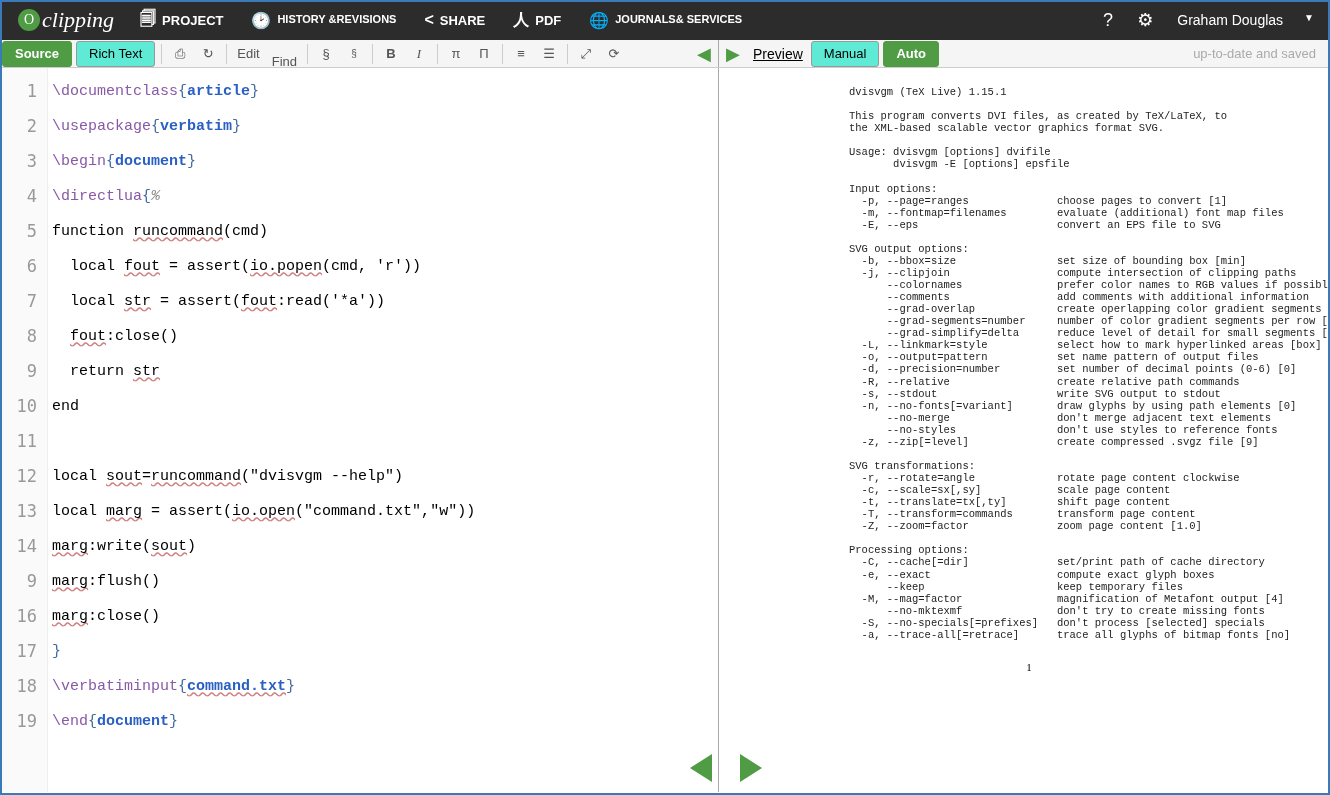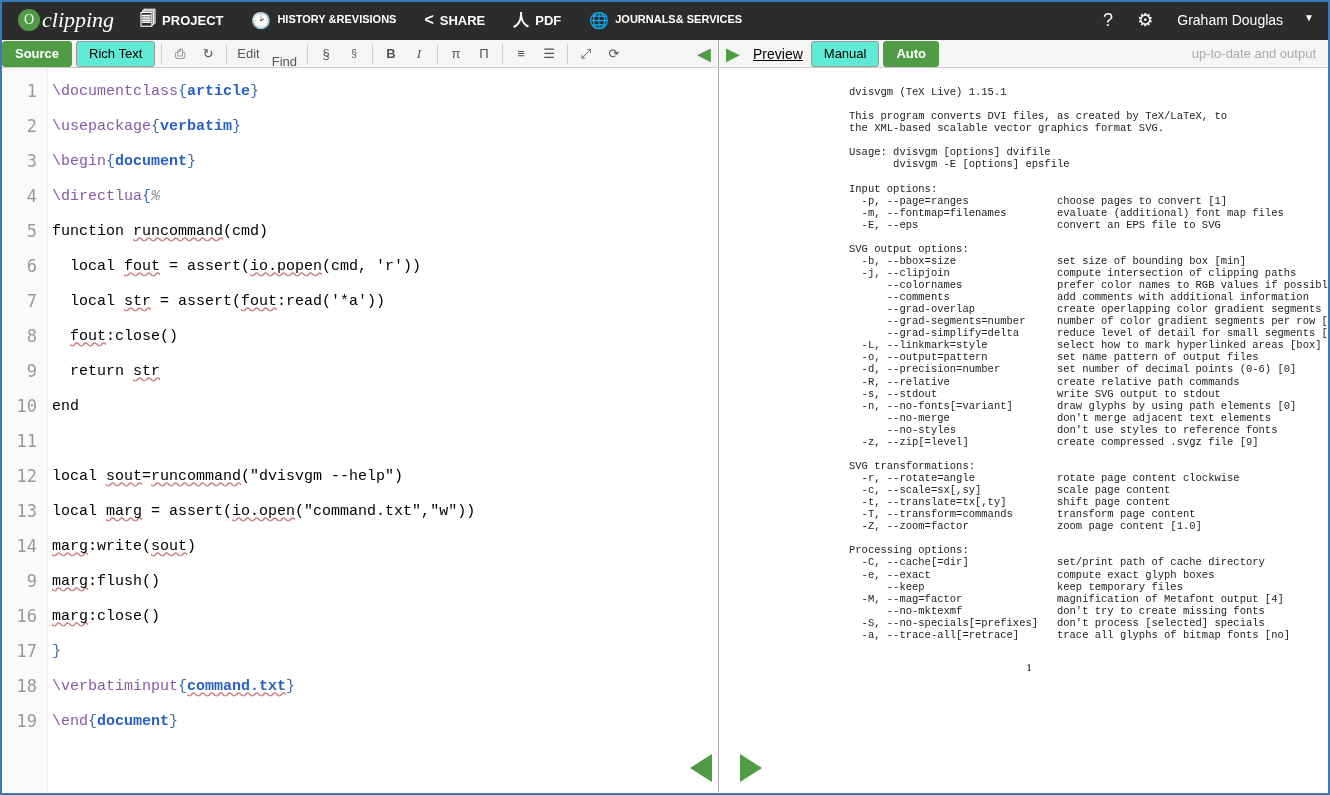--- a/index.html
+++ b/index.html
@@ -129,21 +129,21 @@
     <div class="tool-btn">⤢</div>
     <div class="tool-btn">⟳</div>
     <div style="flex:1"></div>
     <div class="tool-btn green-tri">◀</div>
   </div>
   <div class="toolbar-right">
     <div class="tool-btn green-tri">▶</div>
     <span style="padding:0 6px;font-size:14px;text-decoration:underline;">Preview</span>
     <div class="tab-btn">Manual</div>
     <div class="tab-btn active">Auto</div>
-    <div class="status-text">up-to-date and output</div>
+    <div class="status-text">up-to-date and saved</div>
   </div>
 </div>
 
 <div class="main">
   <div class="editor-pane">
     <div class="gutter">
       <div class="ln">1</div>
         <div class="ln">2</div>
         <div class="ln">3</div>
         <div class="ln">4</div>

